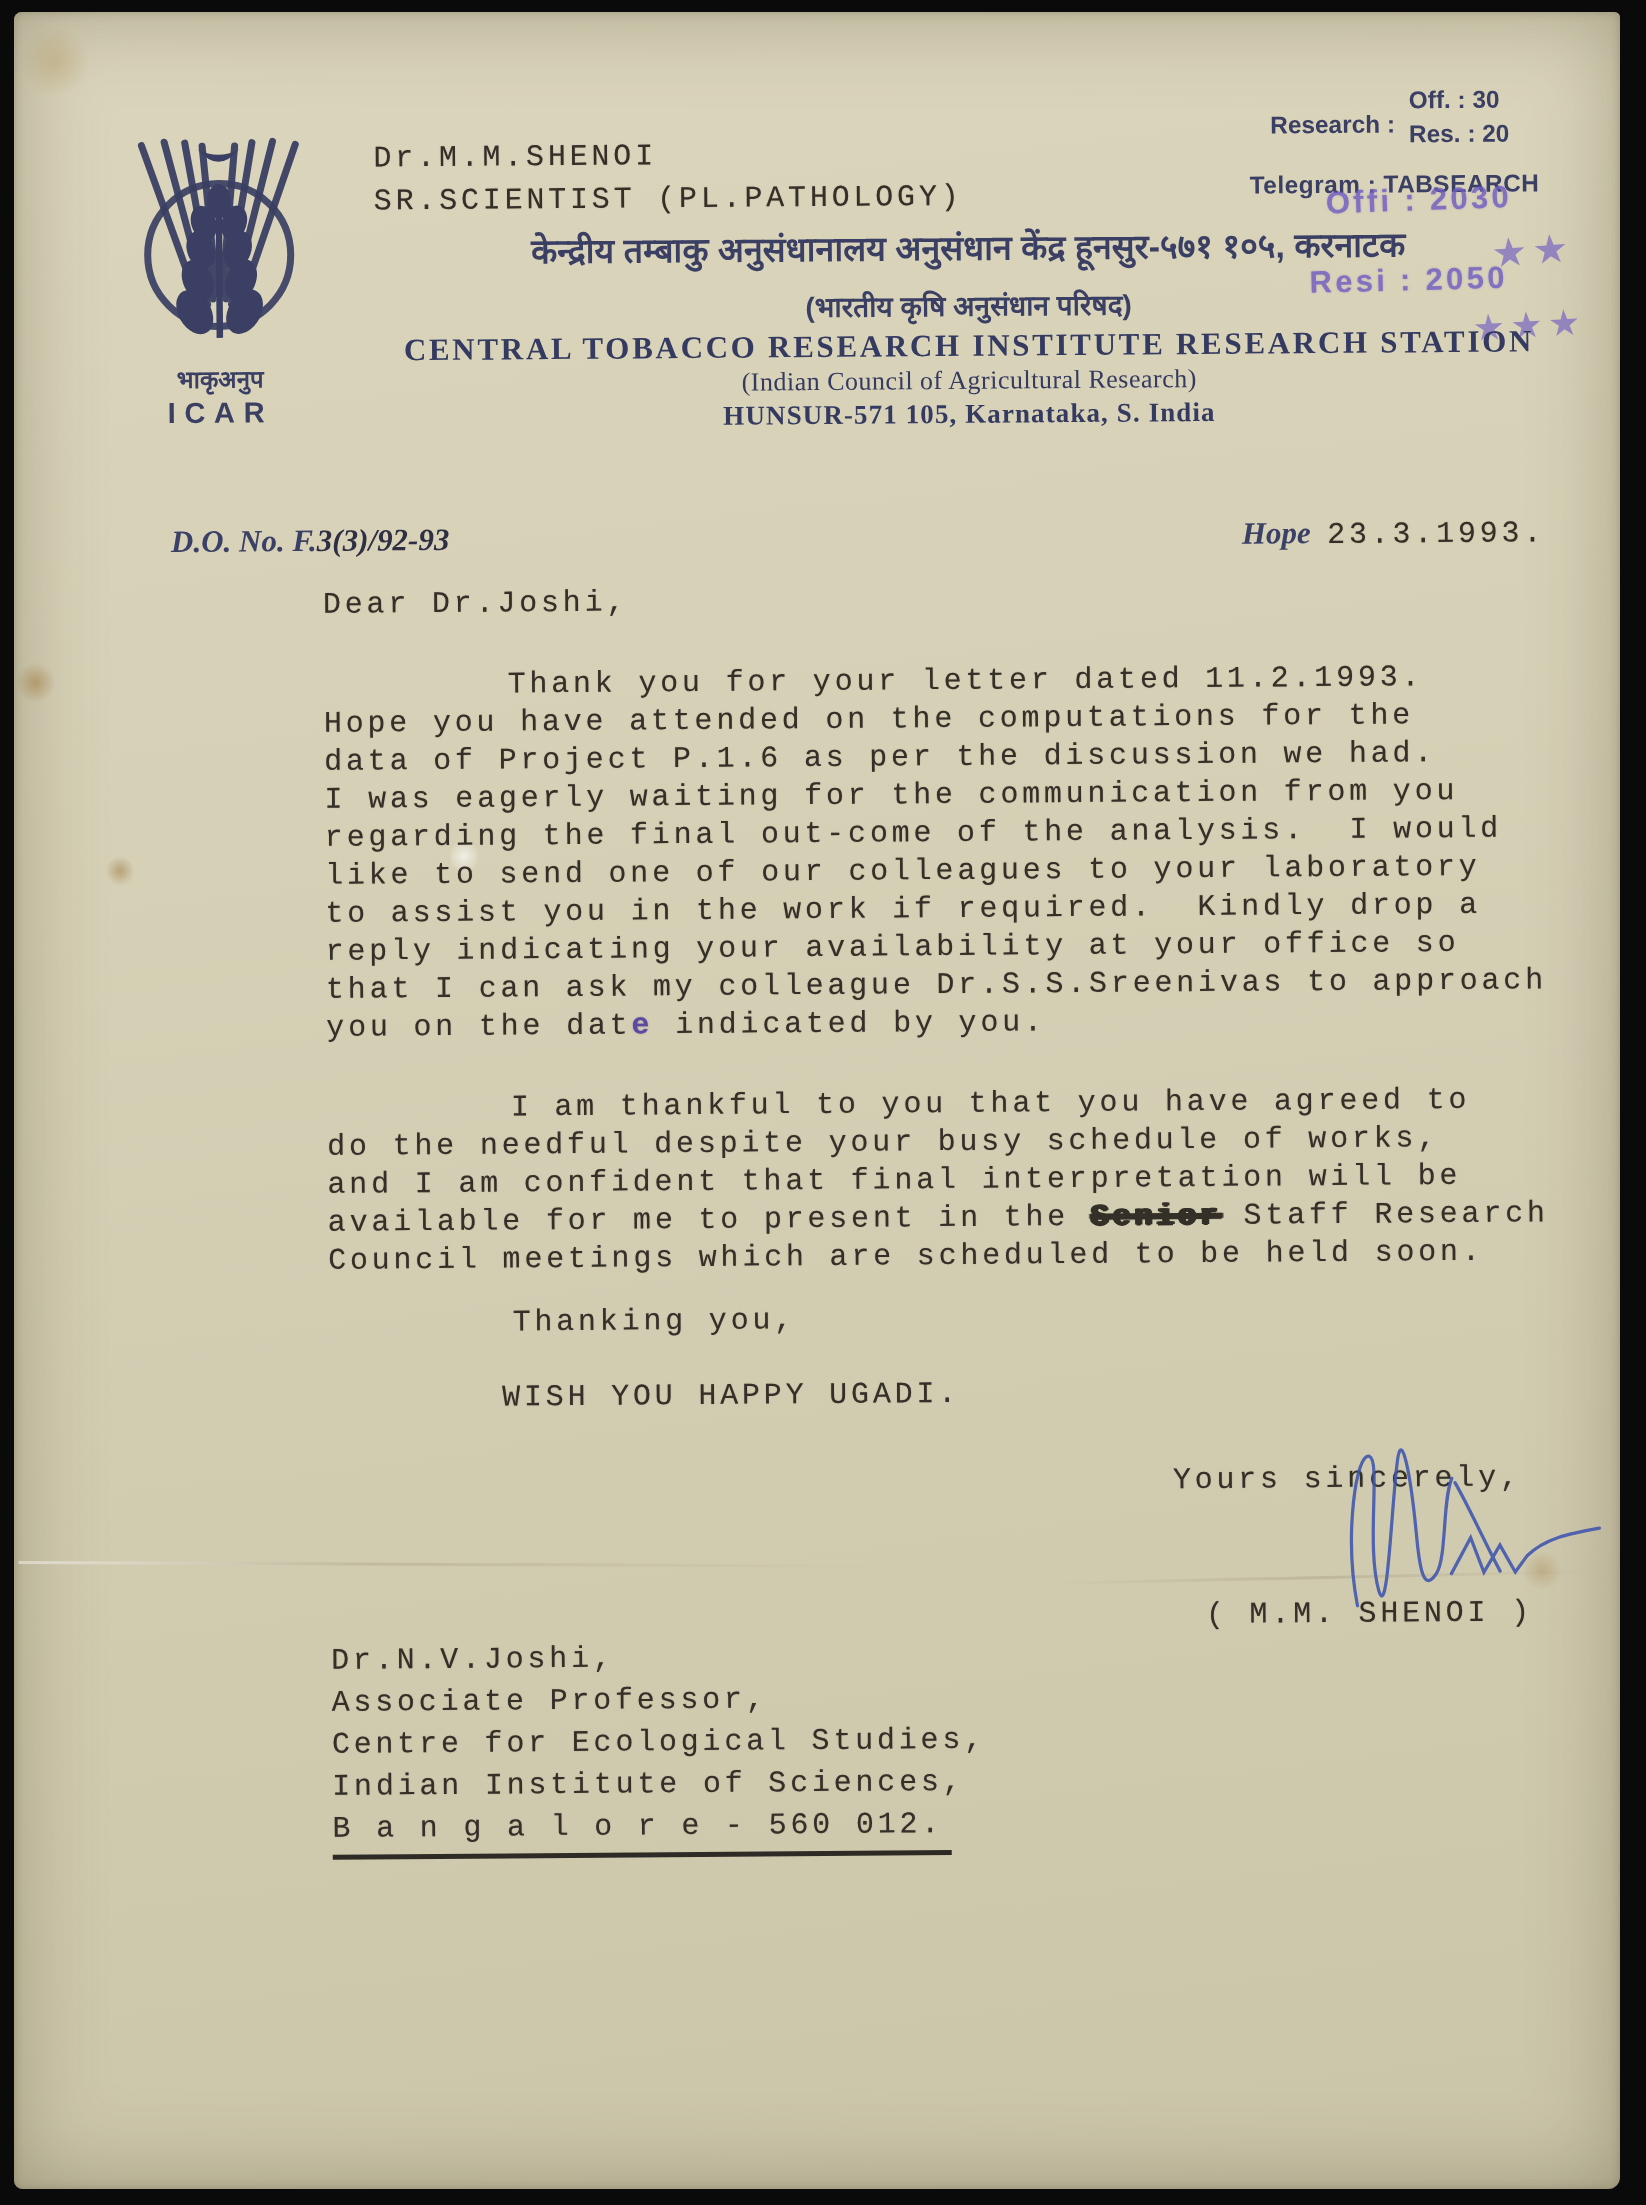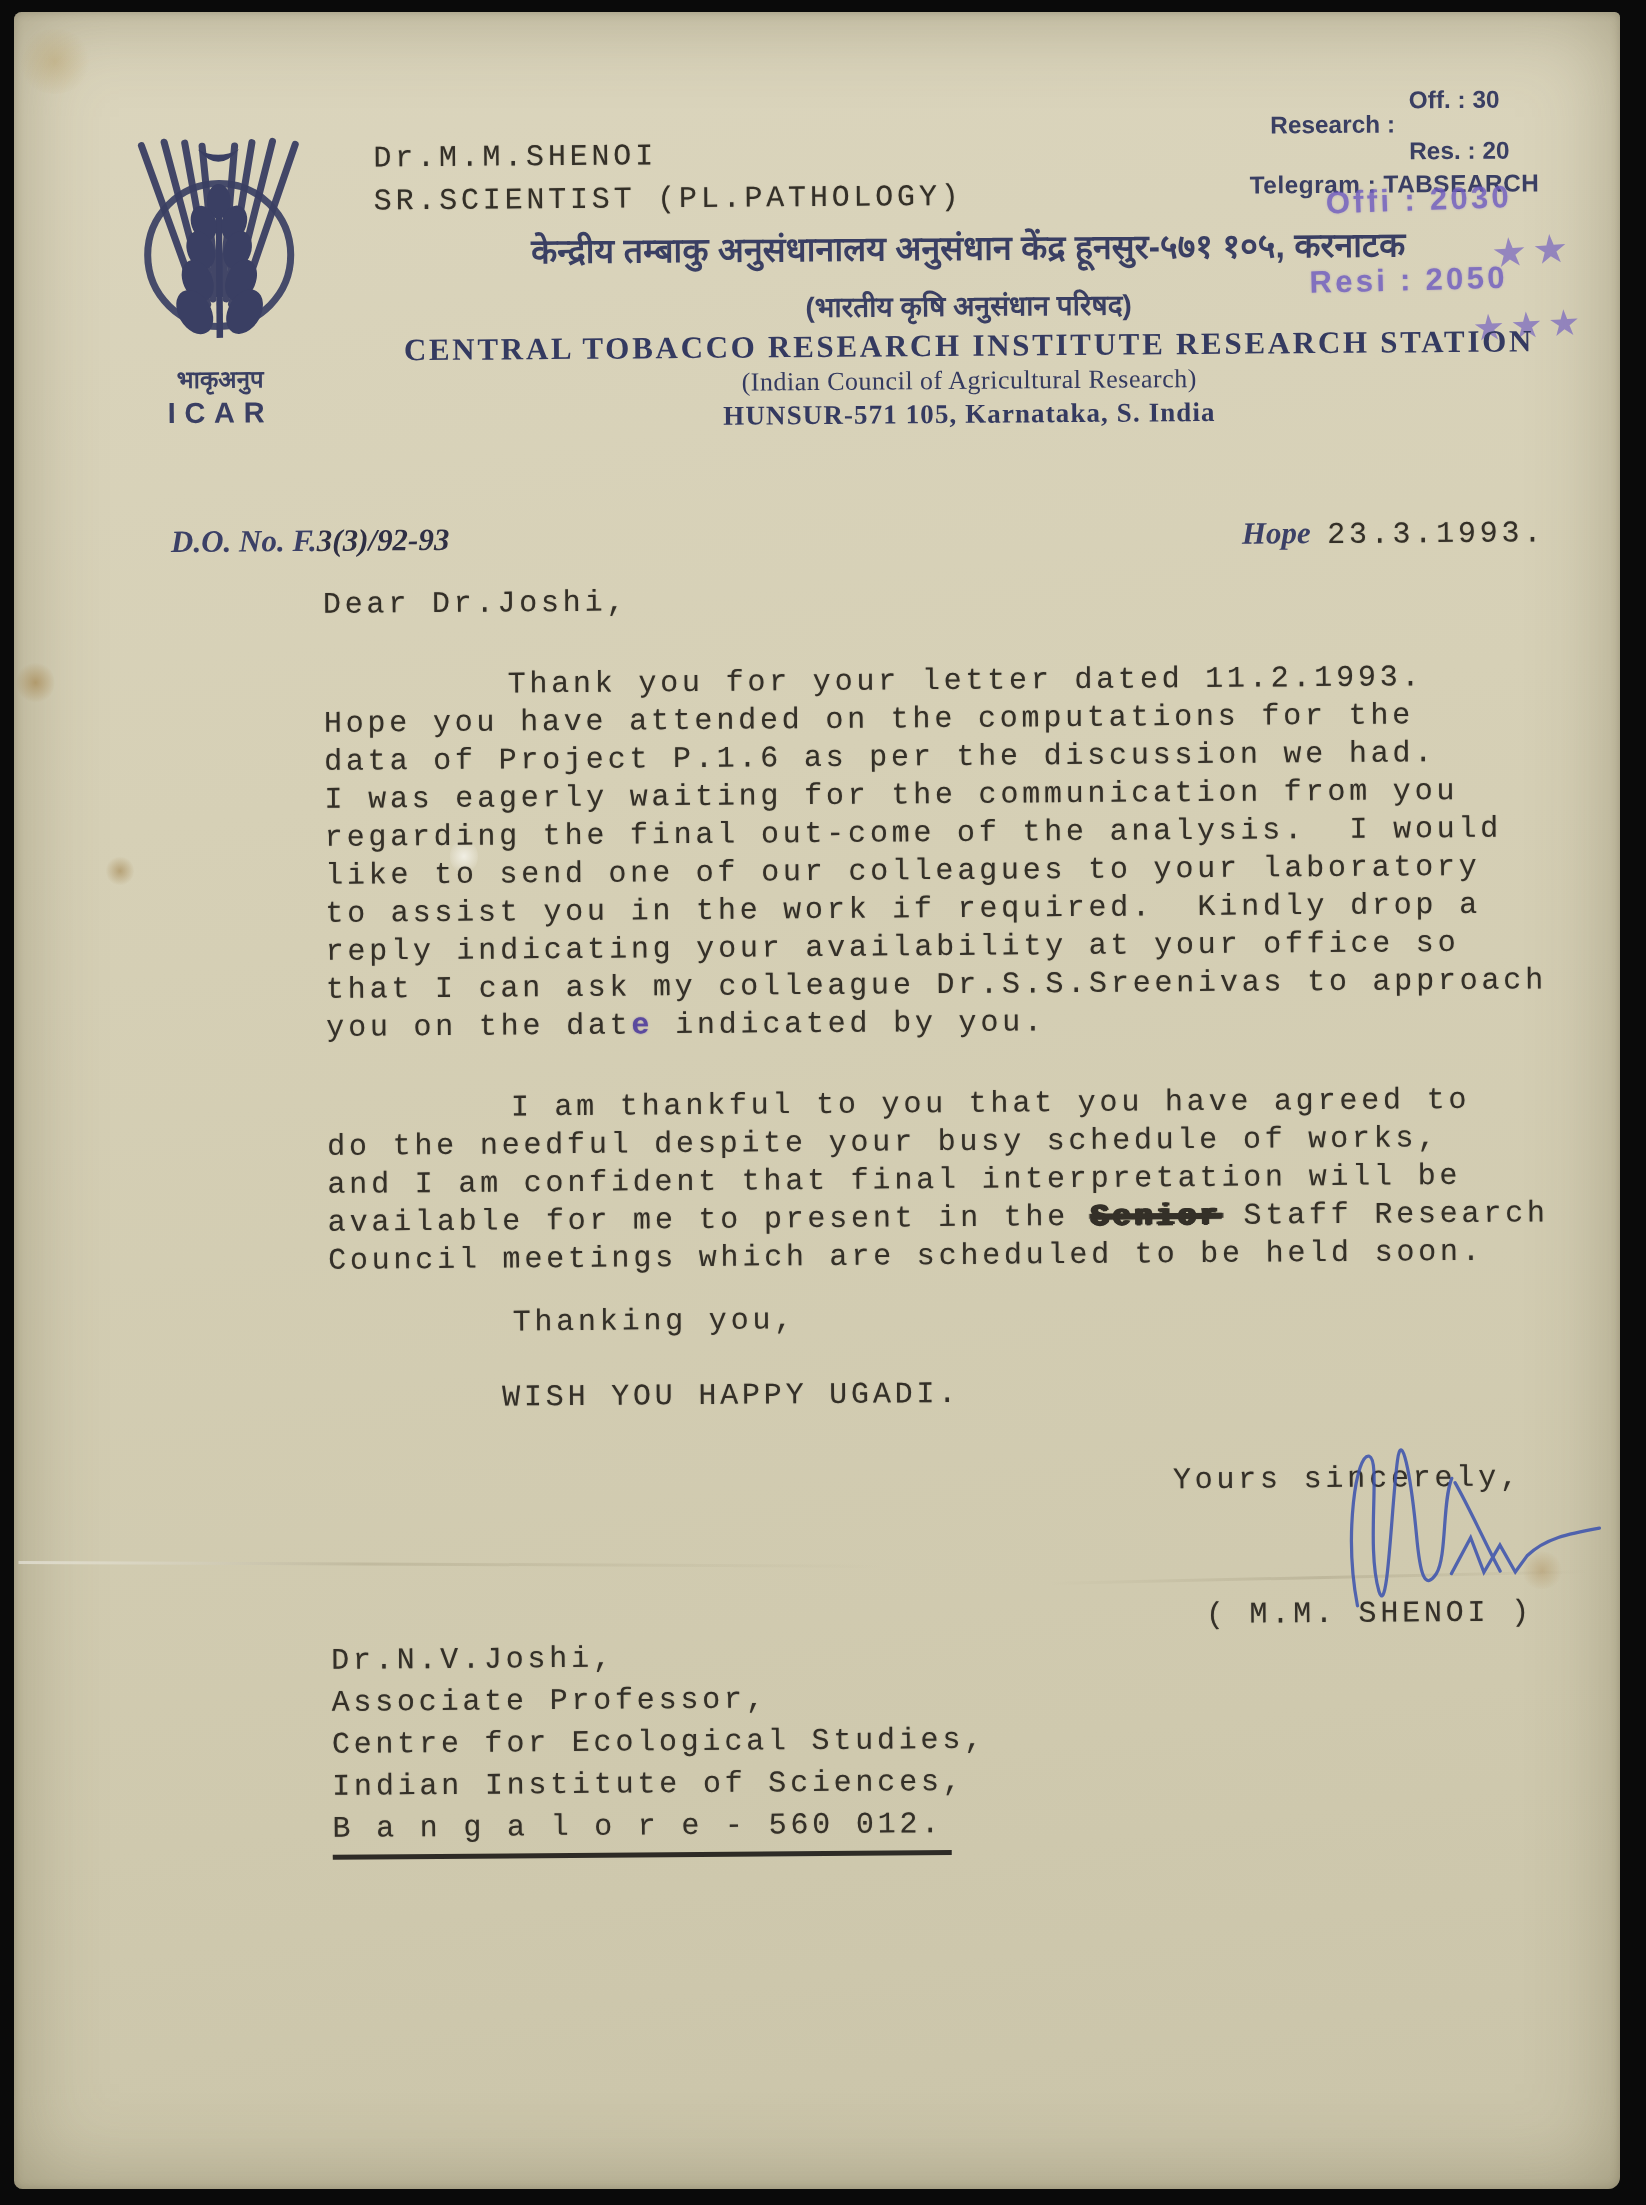--- a/index.html
+++ b/index.html
@@ -75,21 +75,21 @@
       <div class="sans navy" style="text-align:center;font-weight:700;font-size:29px;letter-spacing:8.7px;margin-top:2.2px;">ICAR</div>
     </div>
 
     <div class="abs mono" style="left:366px;top:122px;">
       <div class="tline" style="height:43px;line-height:43px;">Dr.M.M.SHENOI</div>
       <div class="tline" style="height:43px;line-height:43px;">SR.SCIENTIST (PL.PATHOLOGY)</div>
     </div>
 
     <div class="abs sans navy" style="left:1263px;top:79px;display:flex;gap:14px;font-weight:700;font-size:24.4px;">
       <div style="padding-top:24px;">Research :</div>
-      <div style="display:flex;flex-direction:column;gap:23px;">
+      <div style="display:flex;flex-direction:column;gap:6px;">
         <div>Off. : 30</div>
         <div>Res. : 20</div>
       </div>
     </div>
     <div class="abs sans navy" style="left:1242px;top:163px;font-weight:700;font-size:24.4px;letter-spacing:0.5px;">Telegram : TABSEARCH</div>
 
     <div class="stamp" style="left:1318px;top:175px;transform:rotate(-1.5deg);">Offi : 2030</div>
     <div class="stars" style="left:1483px;top:221px;font-size:40px;transform:rotate(-4deg);">★★</div>
     <div class="stamp" style="left:1301px;top:255px;transform:rotate(-1deg);">Resi : 2050</div>
     <div class="stars" style="left:1464px;top:298px;font-size:36px;transform:rotate(-3deg);">★★★</div>

